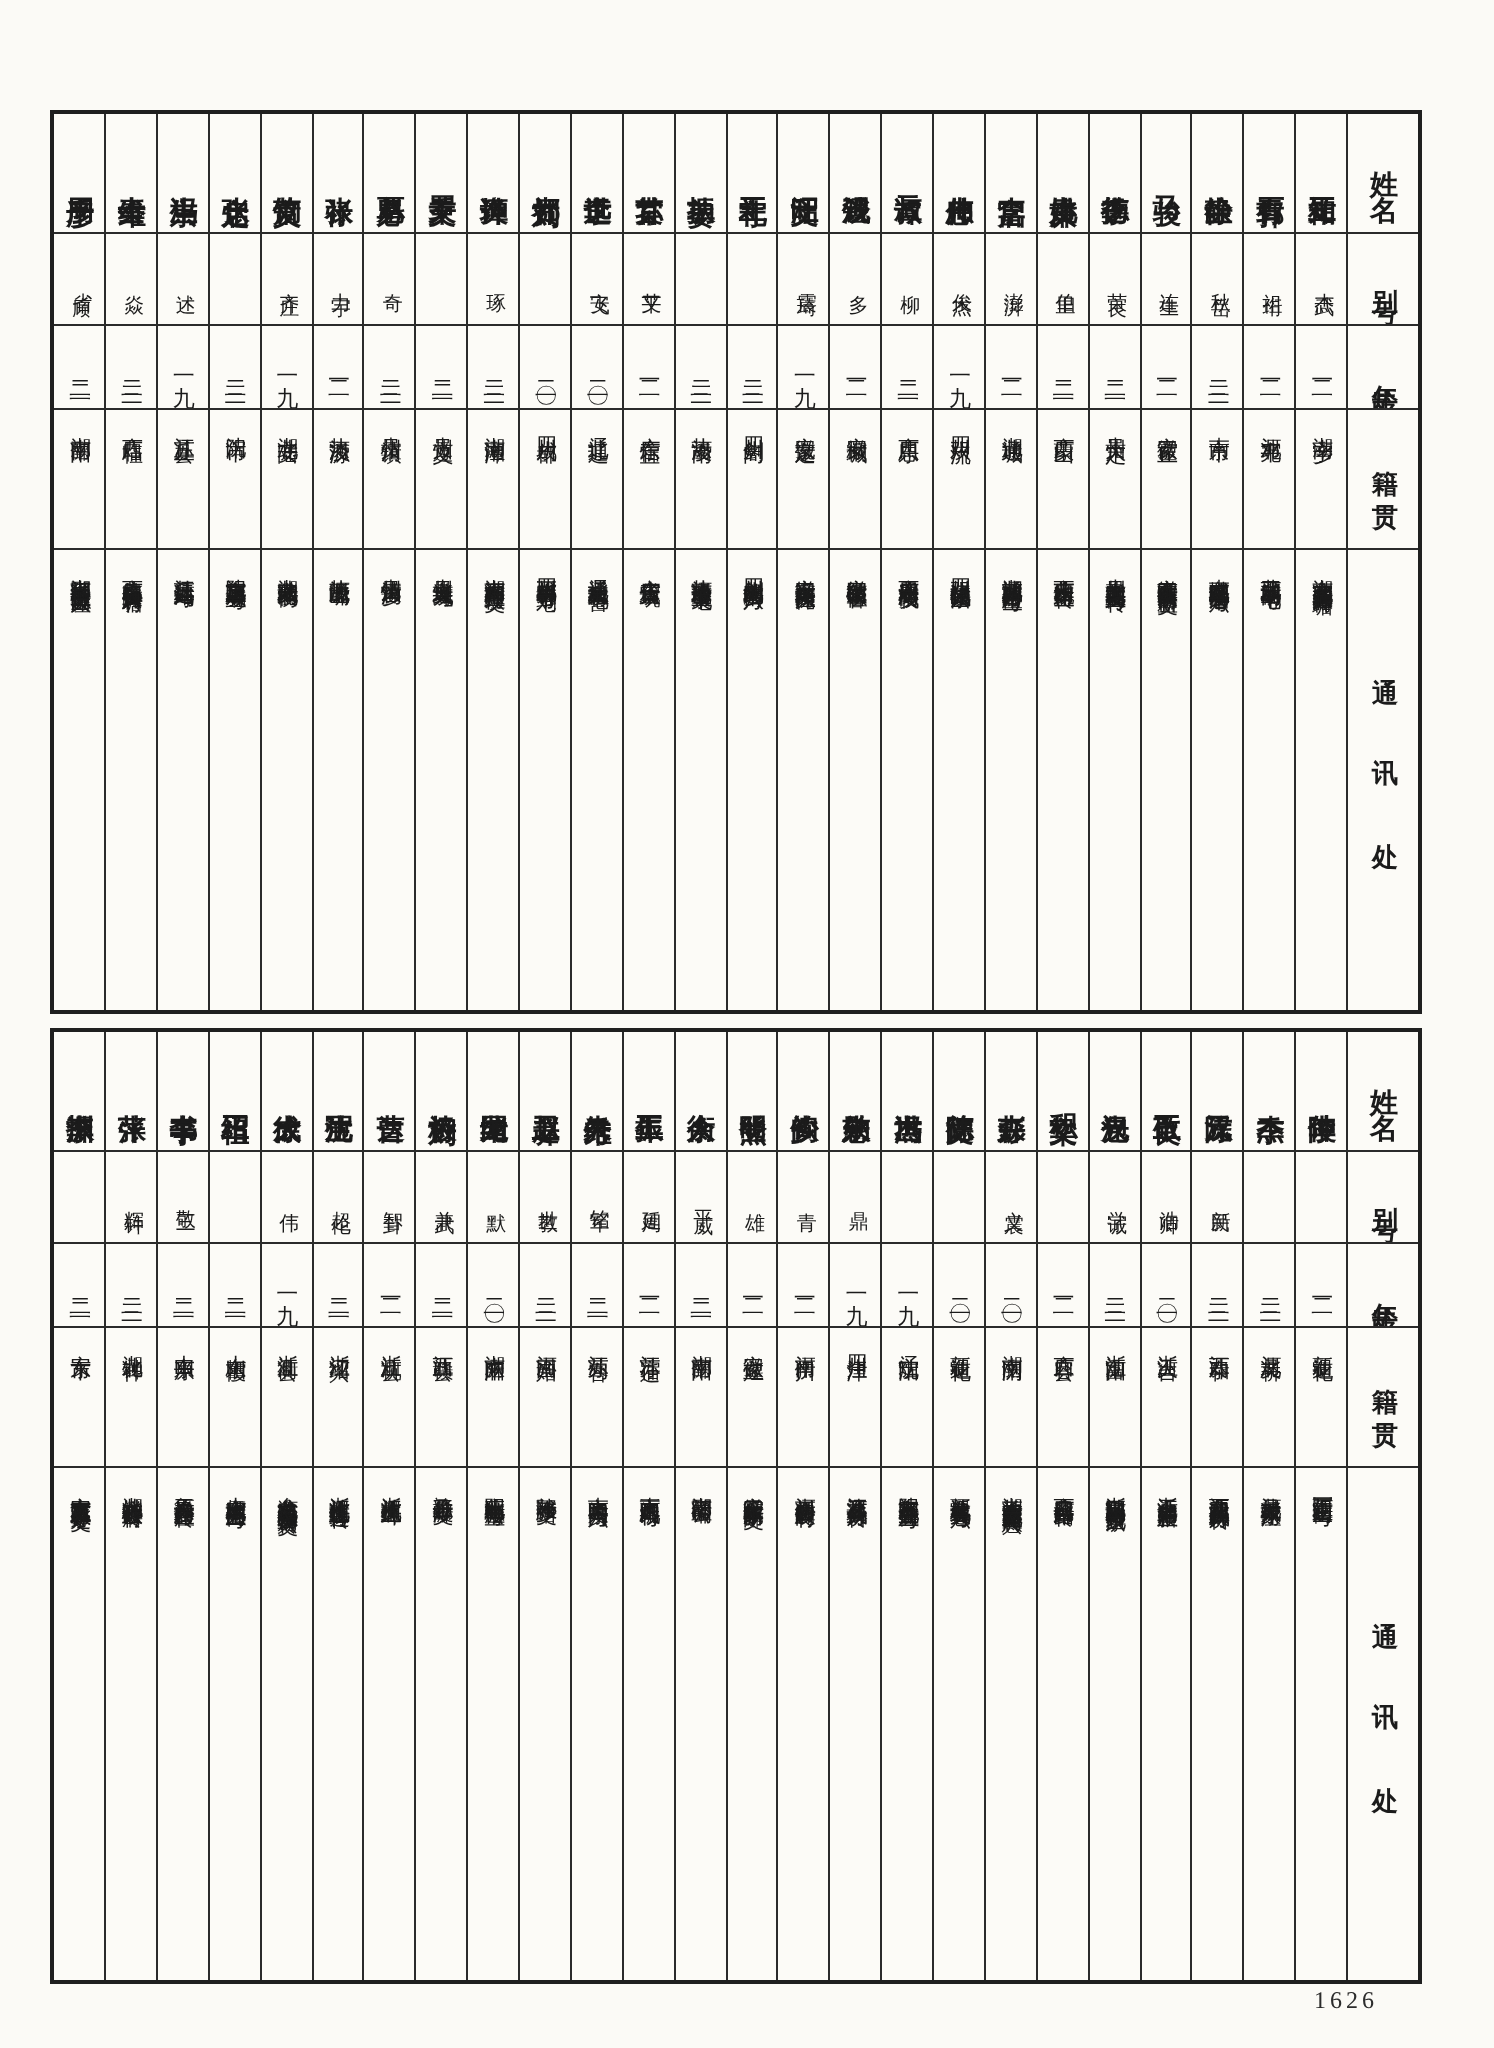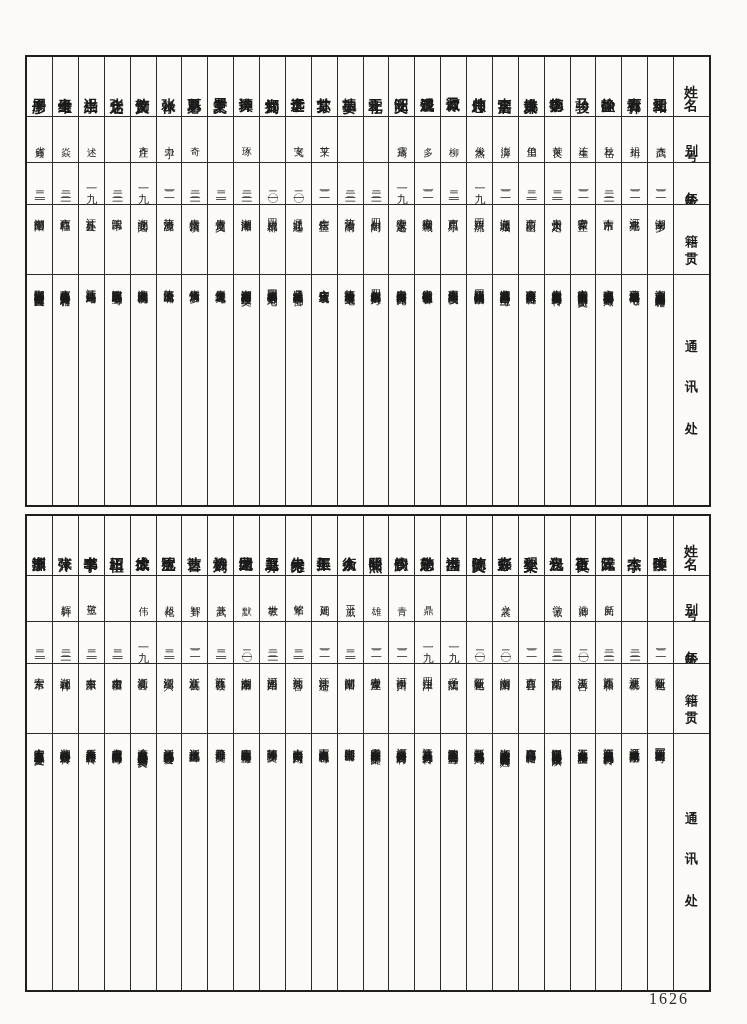--- a/index.html
+++ b/index.html
@@ -38,21 +38,21 @@
   .address-cell{flex:1;border-bottom:none;font-size:10.5px;justify-content:flex-start;padding-top:6px;letter-spacing:0.5px;}
   .header-col .cell{font-weight:bold;justify-content:center;}
   .header-name{font-size:14px;letter-spacing:0.9em;}
   .header-alias{font-size:13px;letter-spacing:0.45em;}
   .header-age{font-size:13px;letter-spacing:0.15em;}
   .header-native{font-size:13px;letter-spacing:1.3em;}
   .header-address{font-size:13px;letter-spacing:3.2em;padding-top:0;}
   .page-number{
     position:absolute;right:58px;bottom:16px;
     font-family:"Liberation Serif","DejaVu Serif",serif;
-    font-size:16px;letter-spacing:2px;color:#2c2c2c;
+    font-size:12px;letter-spacing:2px;color:#2c2c2c;
   }
 </style>
 </head>
 <body>
 
 <div class="roster" id="table-top">
     <div class="col header-col">
       <div class="cell name-cell header-name">姓名</div>
       <div class="cell alias-cell header-alias">别号</div>
       <div class="cell age-cell header-age">年龄</div>

